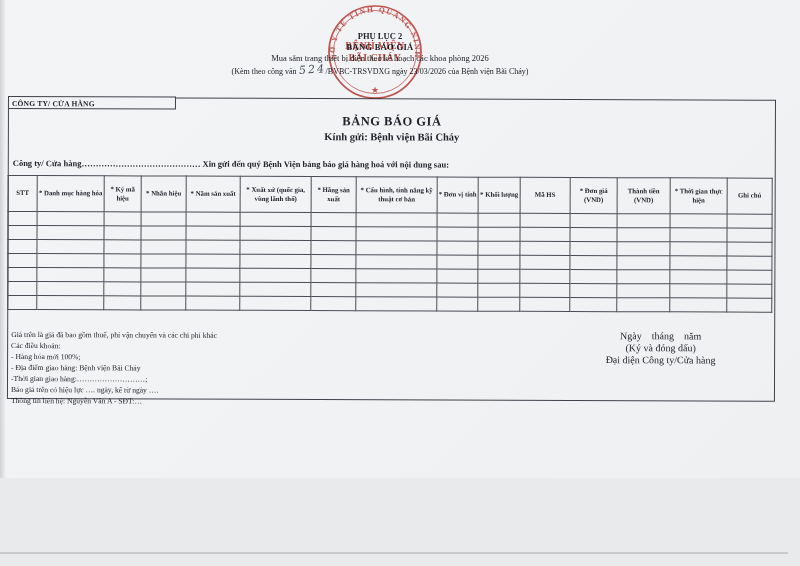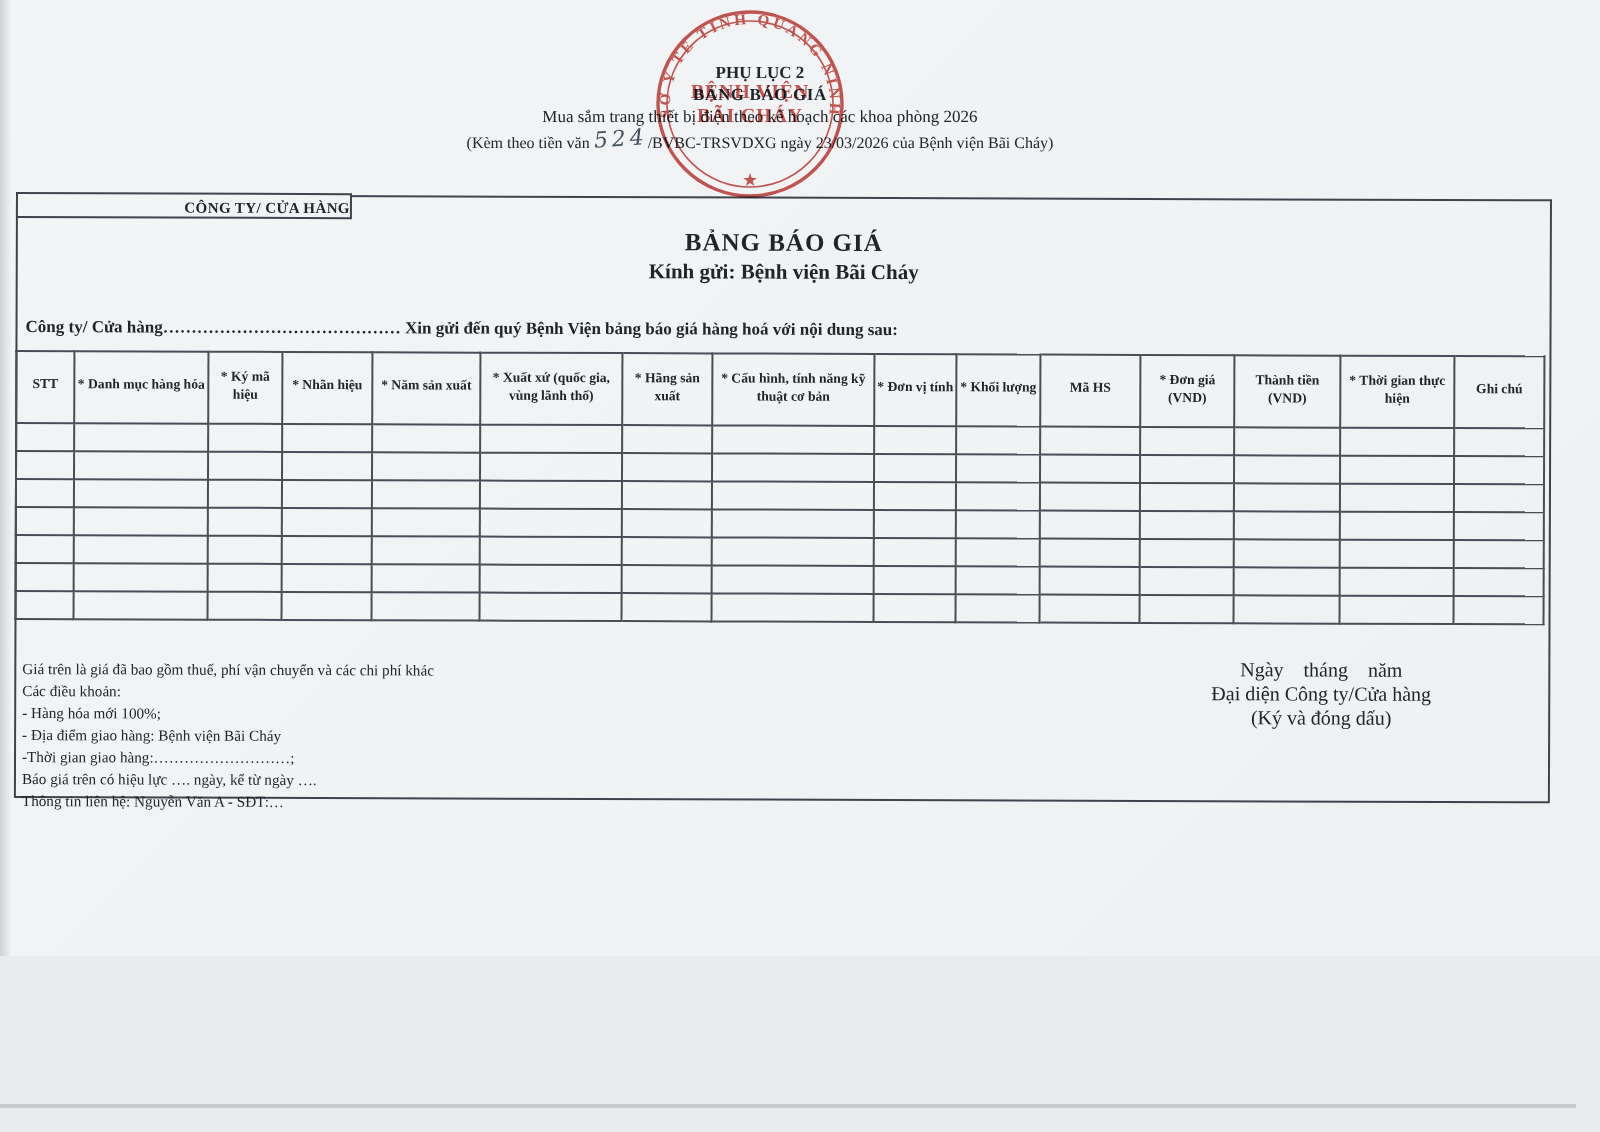--- a/index.html
+++ b/index.html
@@ -41,21 +41,21 @@
   .stamp text{font-family:"Liberation Serif", serif;}
   
   .content-box{
     position:absolute;left:8px;top:97px;width:766px;height:300px;
     border:1px solid #40434b;transform:rotate(.2deg);transform-origin:0 0;
   }
   .company-label-box{
     position:absolute;left:-1px;top:-2px;width:168px;height:13px;
     border:1px solid #40434b;background:#f2f3f5;
     font-weight:bold;font-size:7.5px;line-height:13px;padding-left:3px;
-    letter-spacing:.2px;box-sizing:border-box;text-align:right;
+    letter-spacing:.2px;box-sizing:border-box;
   }
   .form-title{
     position:absolute;left:0;top:15px;width:100%;text-align:center;
     font-weight:bold;font-size:12.5px;letter-spacing:.5px;
   }
   .form-recipient{
     position:absolute;left:0;top:32px;width:100%;text-align:center;
     font-weight:bold;font-size:10.5px;
   }
   .form-intro{
@@ -88,21 +88,21 @@
 </head>
 <body>
 
 <div class="page">
 
   <div class="doc-header">
     <div class="appendix">PHỤ LỤC 2</div>
     <div class="doctype">BẢNG BÁO GIÁ</div>
     <div class="subtitle">Mua sắm trang thiết bị điện theo kế hoạch các khoa phòng 2026</div>
     <div class="refline">
-      <span>(Kèm theo tiền văn </span><span class="handwritten">524</span><span>/BVBC-TRSVDXG ngày 23/03/2026 của Bệnh viện Bãi Cháy)</span>
+      <span>(Kèm theo công văn </span><span class="handwritten">524</span><span>/BVBC-TRSVDXG ngày 23/03/2026 của Bệnh viện Bãi Cháy)</span>
     </div>
   </div>
 
   <svg class="stamp" viewBox="0 0 100 100">
     <circle cx="50" cy="50" r="46" fill="none" stroke-width="1.7" stroke="#c13a34"></circle>
     <circle cx="50" cy="50" r="41.5" fill="none" stroke-width="0.8" stroke="#c13a34"></circle>
     <path id="arcpath" d="M 21.7 78.3 A 40 40 0 1 1 78.3 78.3" fill="none"></path>
     <text font-size="7.6" font-weight="bold" letter-spacing="1.6" fill="#c13a34">
       <textPath href="#arcpath" startOffset="50%" text-anchor="middle">SỞ Y TẾ TỈNH QUẢNG NINH</textPath>
     </text>
@@ -286,20 +286,20 @@
       <div>Các điều khoản:</div>
       <div>- Hàng hóa mới 100%;</div>
       <div>- Địa điểm giao hàng: Bệnh viện Bãi Cháy</div>
       <div>-Thời gian giao hàng:………………………;</div>
       <div>Báo giá trên có hiệu lực …. ngày, kể từ ngày ….</div>
       <div>Thông tin liên hệ: Nguyễn Văn A - SĐT:…</div>
     </div>
 
     <div class="signature">
       <div>Ngày &nbsp;&nbsp; tháng &nbsp;&nbsp; năm</div>
+      <div>(Ký và đóng dấu)</div>
       <div>Đại diện Công ty/Cửa hàng</div>
-      <div>(Ký và đóng dấu)</div>
     </div>
 
   </div>
 
   <div class="scan-line"></div>
 </div>
 
 </body></html>

